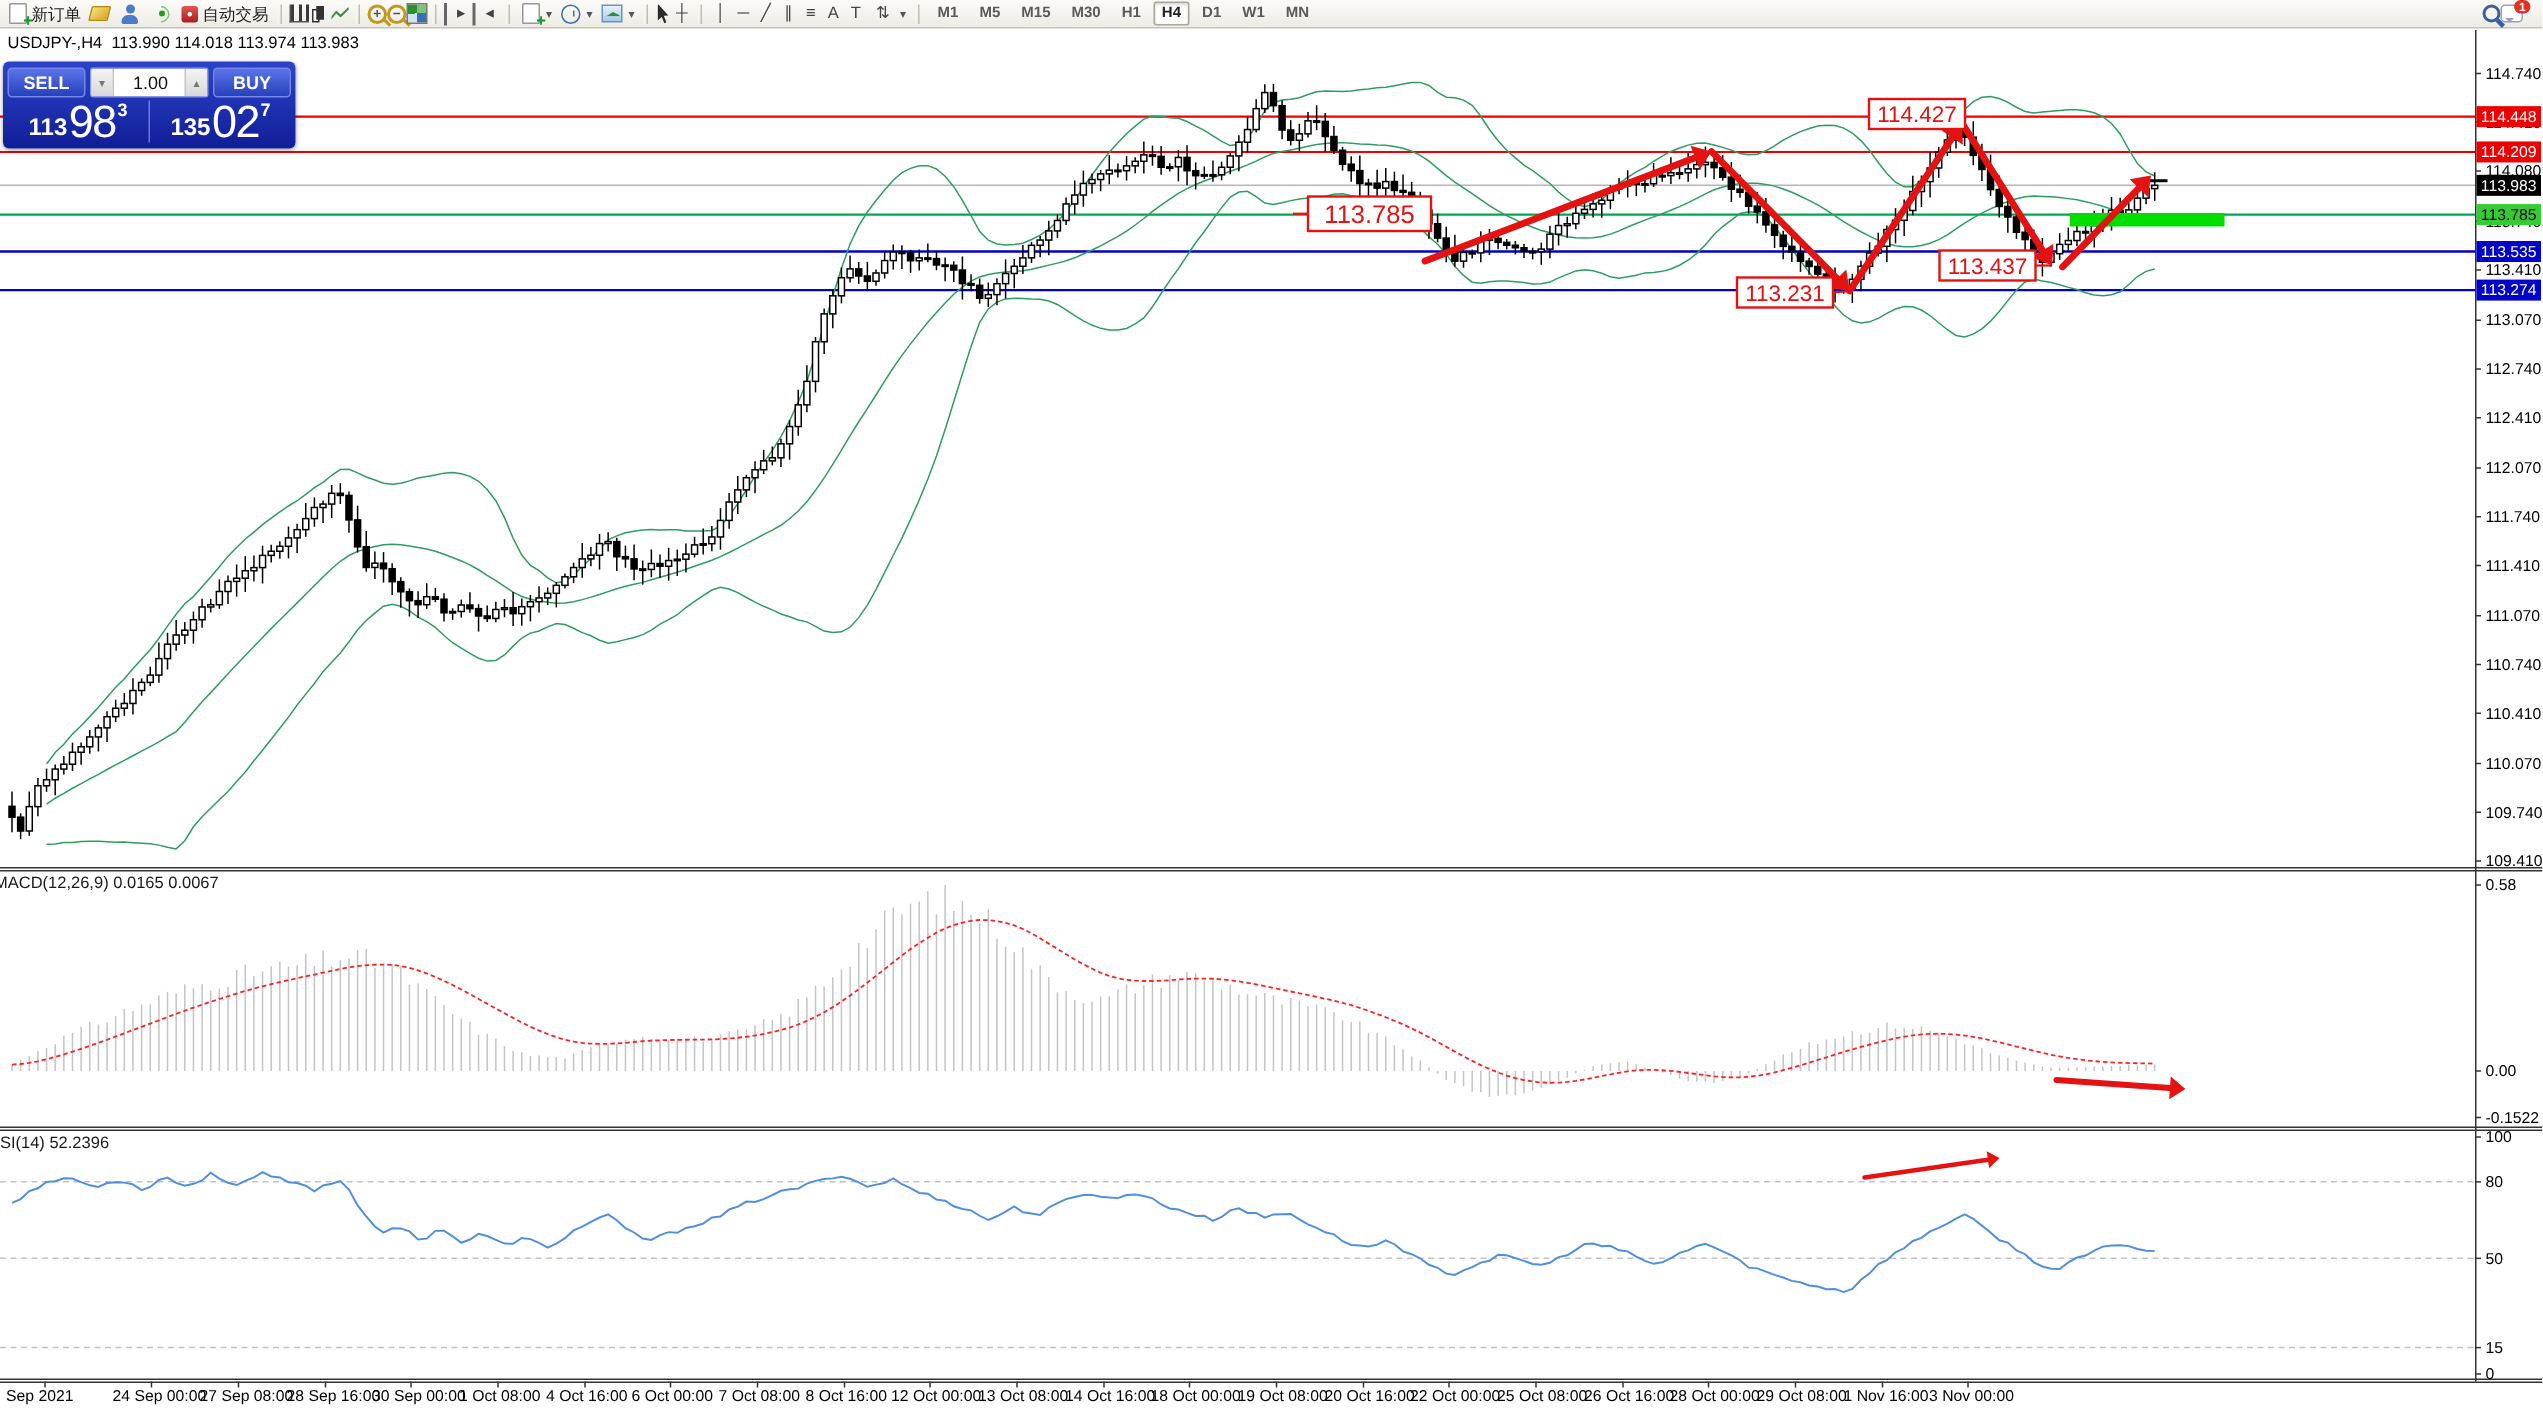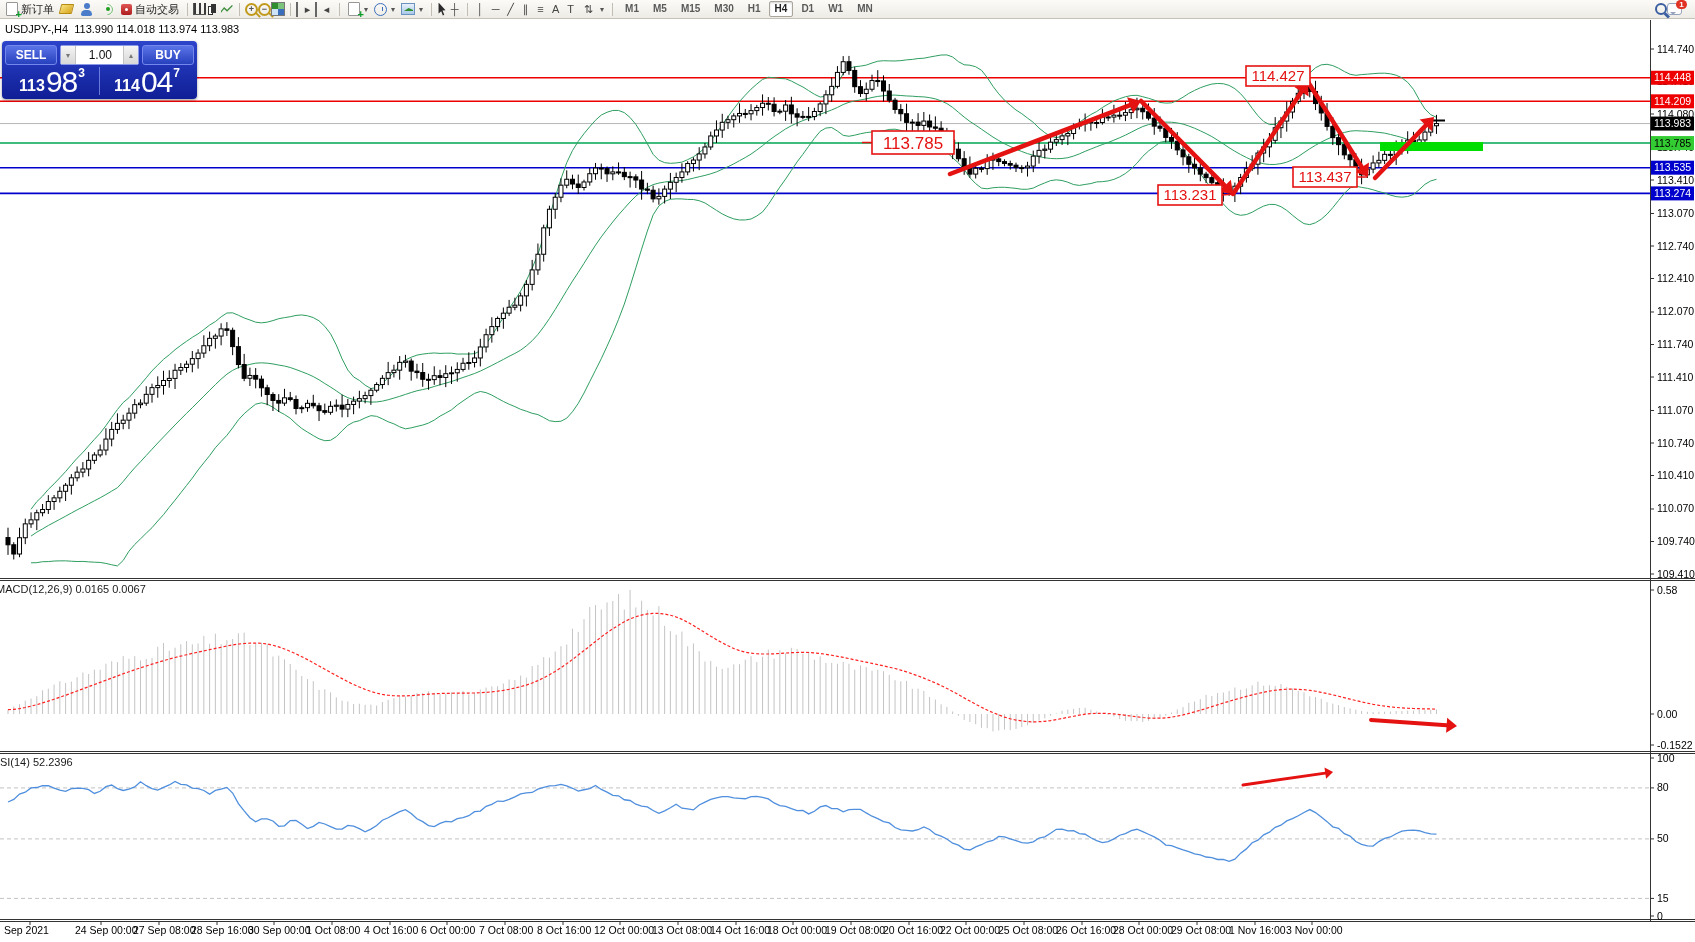--- a/index.html
+++ b/index.html
@@ -1133,21 +1133,21 @@
     <button class="tp-buy">BUY</button>
   </div>
   <div class="tp-row2">
     <div class="tp-price">
       <span class="pfx">113</span>
         <span class="big">98</span>
         <span class="sup">3</span>
     </div>
     <div class="tp-div"></div>
     <div class="tp-price">
-      <span class="pfx">114</span>
-        <span class="big">04</span>
+      <span class="pfx">135</span>
+        <span class="big">02</span>
         <span class="sup">7</span>
     </div>
   </div>
 </div>
 
 <div class="ind-label" id="macd-label">MACD(12,26,9) 0.0165 0.0067</div>
 <div class="ind-label" id="rsi-label">RSI(14) 52.2396</div>
 
 </body></html>

